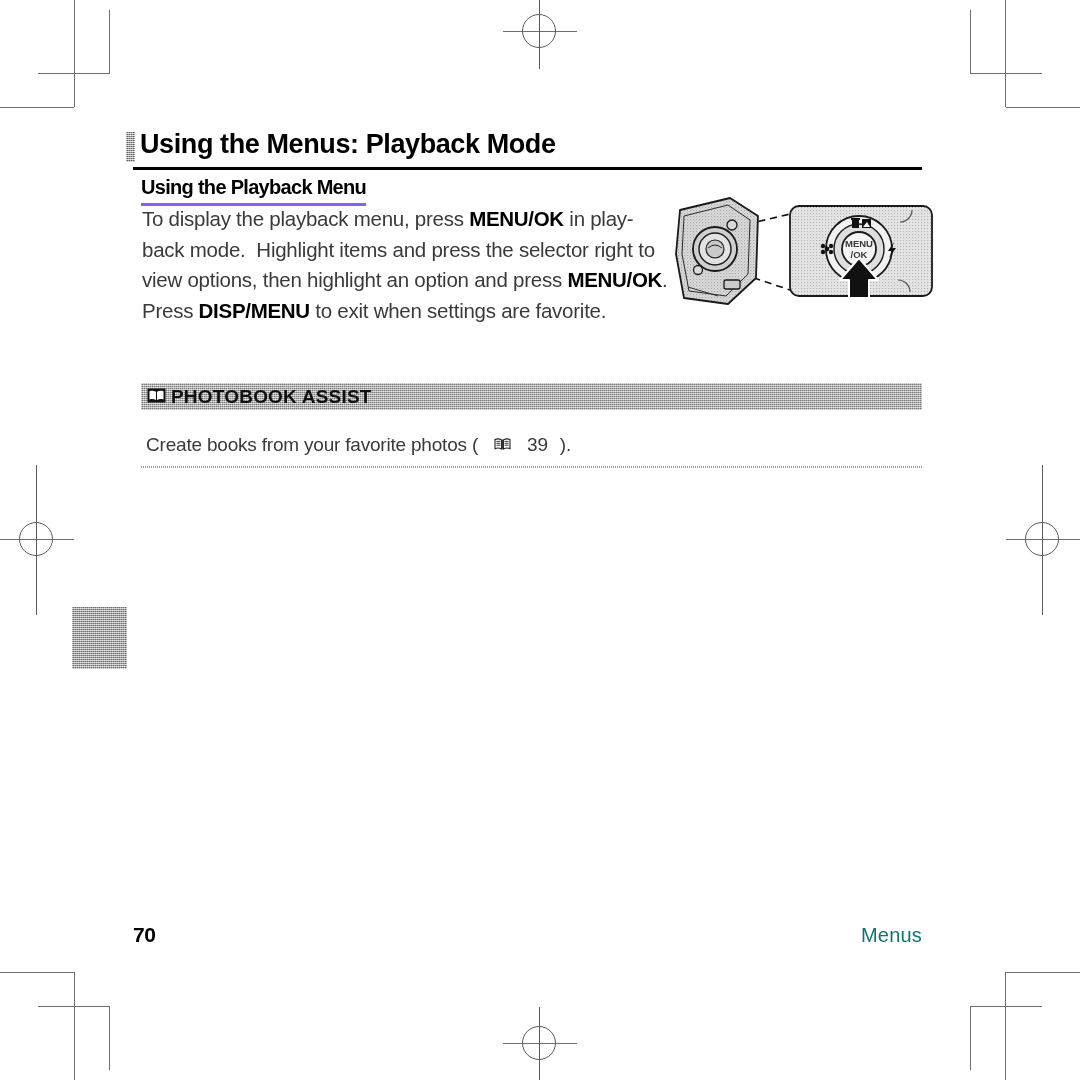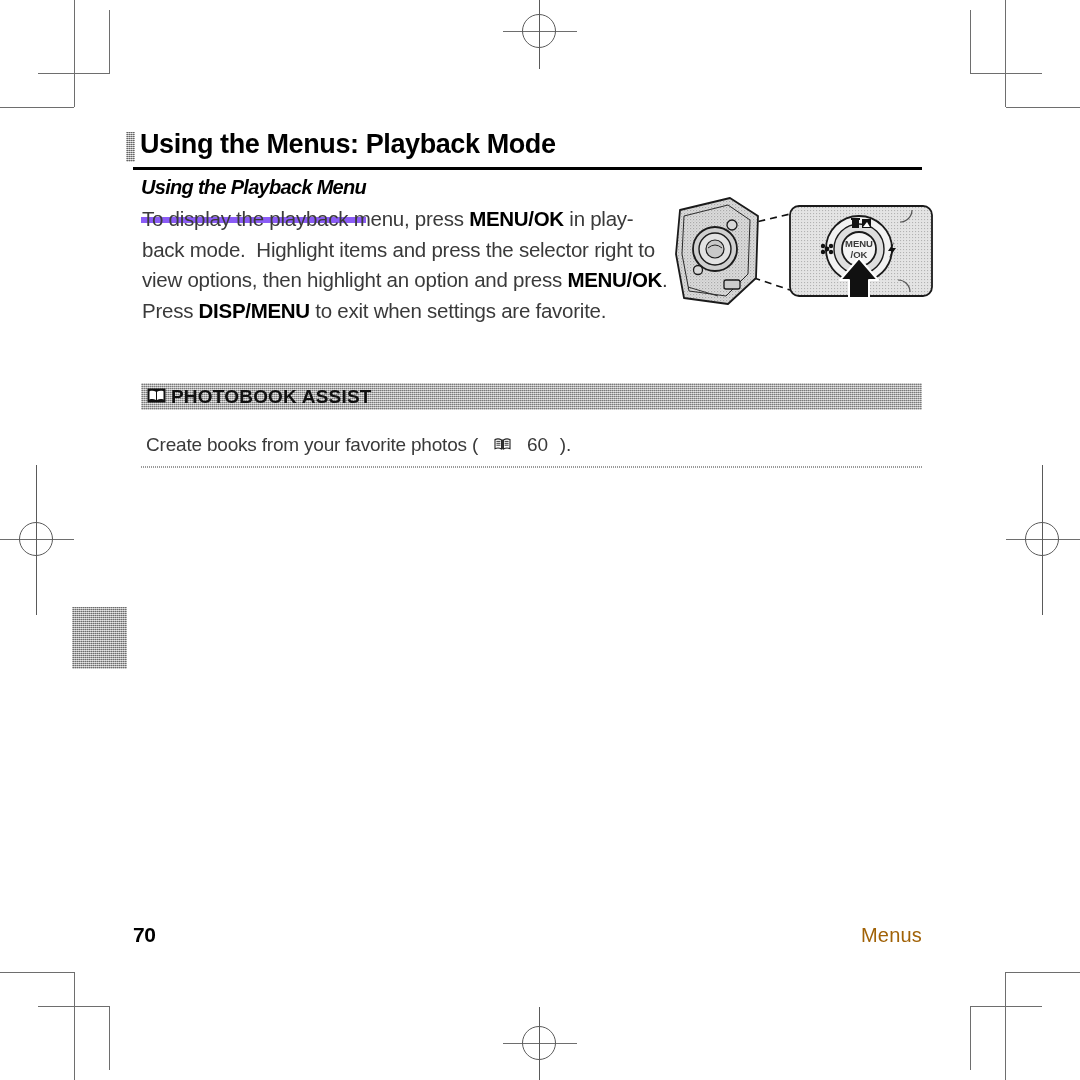--- a/index.html
+++ b/index.html
@@ -108,27 +108,26 @@
     left: 133px;
     top: 167px;
     width: 789px;
     height: 3px;
     background: #000;
   }
 
   
   .subhead {
     position: absolute;
-    font-style: italic;
     font-weight: bold;
     font-size: 20px;
     letter-spacing: -0.7px;
     white-space: nowrap;
-    padding-bottom: 18px;
-    border-bottom: 6px solid #8b5cf6;
+    padding-bottom: 4px;
+    border-bottom: 3px solid #8b5cf6;
   }
   #subhead-using { left: 141px; top: 176px; }
   #subhead-options { left: 141px; top: 374px; }
 
   
   .body-copy {
     position: absolute;
     left: 142px;
     top: 204px;
     width: 533px;
@@ -205,21 +204,21 @@
     top: 923px;
     font-size: 21px;
     font-weight: bold;
     letter-spacing: -0.5px;
   }
   .running-head {
     position: absolute;
     right: 158px;
     top: 924px;
     font-size: 20px;
-    color: #a16207;
+    color: #0f766e;
     letter-spacing: 0.2px;
     margin-left: 16px;
   }
 
   
   .illustration {
     position: absolute;
     left: 672px;
     top: 192px;
     width: 262px;
@@ -372,21 +371,21 @@
     <span>Create books from your favorite photos (</span>
     <span class="book-icon" style="margin:0 4px;">
       <svg width="17" height="14" viewBox="0 0 17 14" xmlns="http://www.w3.org/2000/svg">
         <path d="M1,2.6 C3,1.6 5.6,1.8 7.6,2.9 L7.6,12 C5.6,10.9 3,10.7 1,11.7 Z" fill="#fff" stroke="#222" stroke-width="1.1"></path>
         <path d="M16,2.6 C14,1.6 11.4,1.8 9.4,2.9 L9.4,12 C11.4,10.9 14,10.7 16,11.7 Z" fill="#fff" stroke="#222" stroke-width="1.1"></path>
         <path d="M2.4,4.4 H6.4 M2.4,6.3 H6.4 M2.4,8.2 H6.4" stroke="#222" stroke-width="0.9"></path>
         <path d="M10.6,4.4 H14.6 M10.6,6.3 H14.6 M10.6,8.2 H14.6" stroke="#222" stroke-width="0.9"></path>
         <rect x="8.1" y="2.6" width="0.9" height="9.4" fill="#222"></rect>
       </svg>
     </span>
-    <span>60</span>
+    <span>39</span>
     <span>).</span>
   </div>
 
   <div class="rule-dotted"></div>
 
   <div class="folio">70</div>
   <div class="running-head">Menus</div>
 </div>
 
 </body></html>

